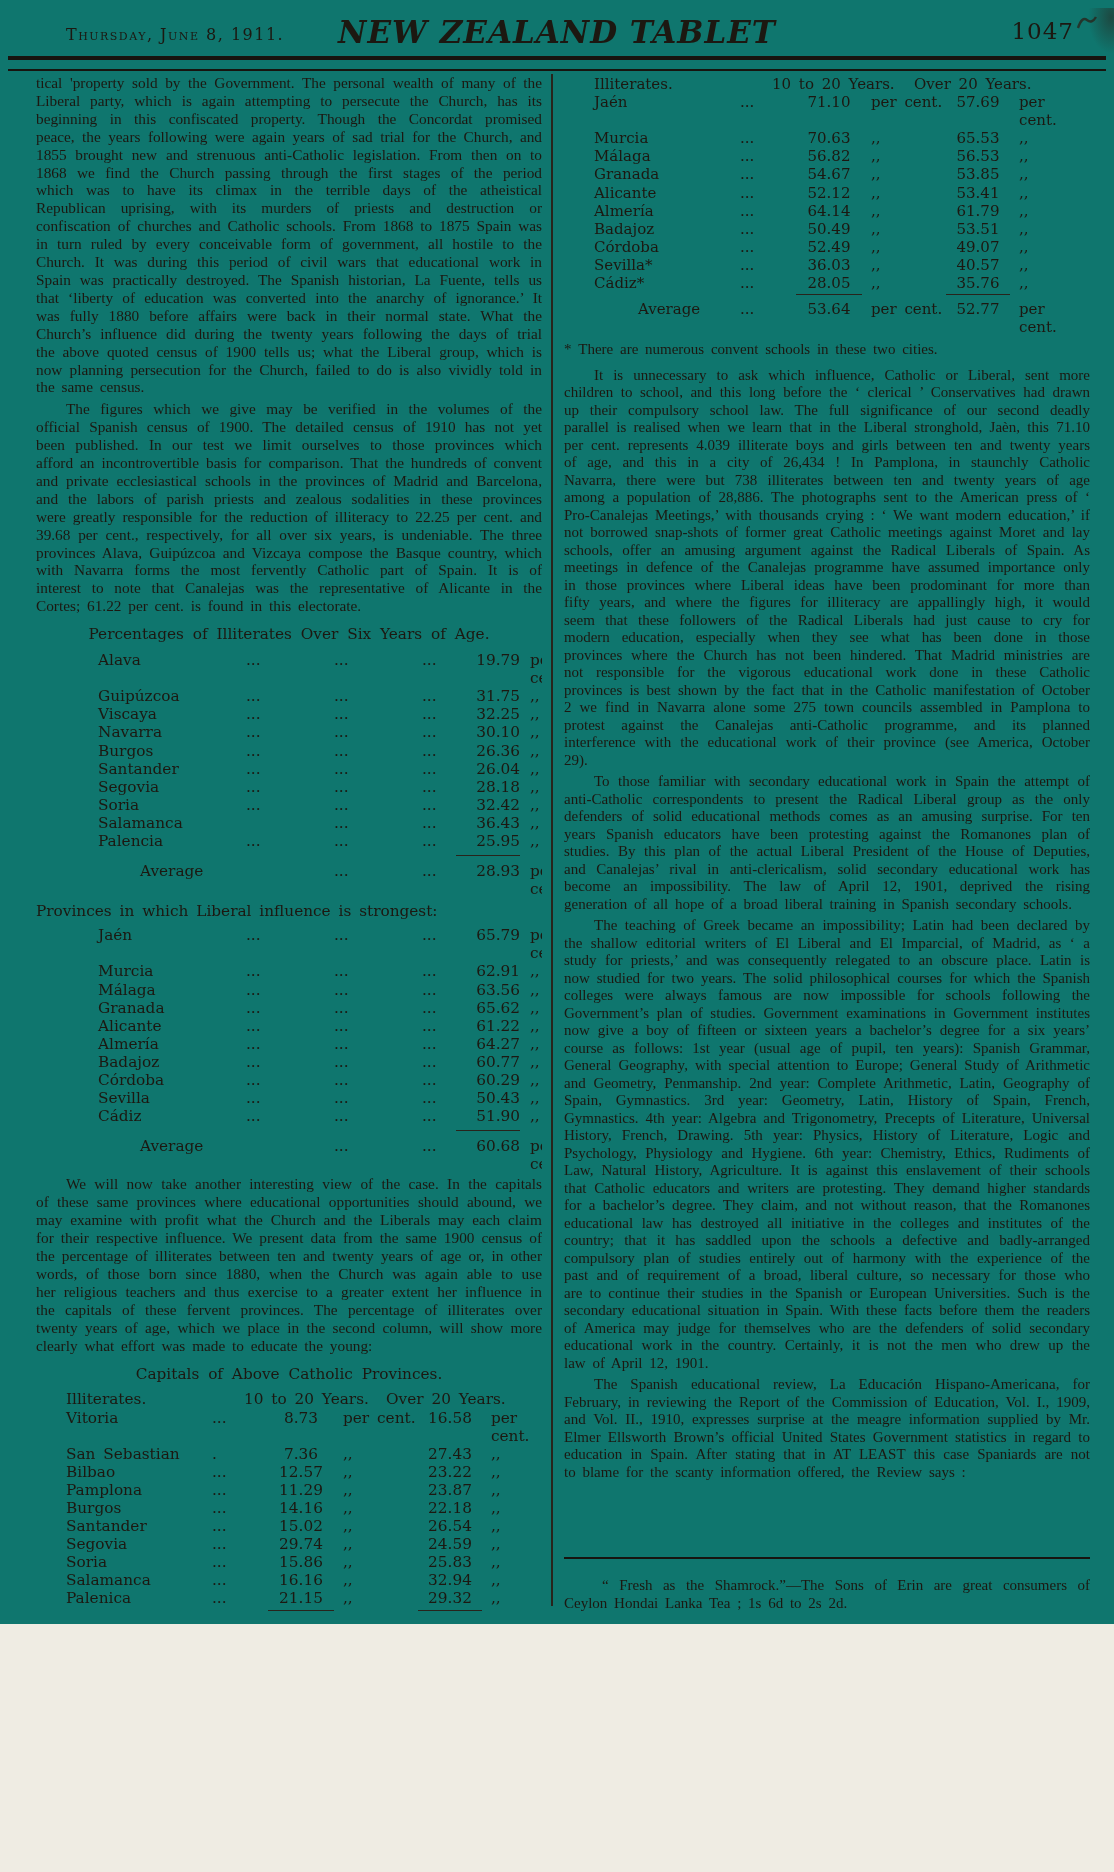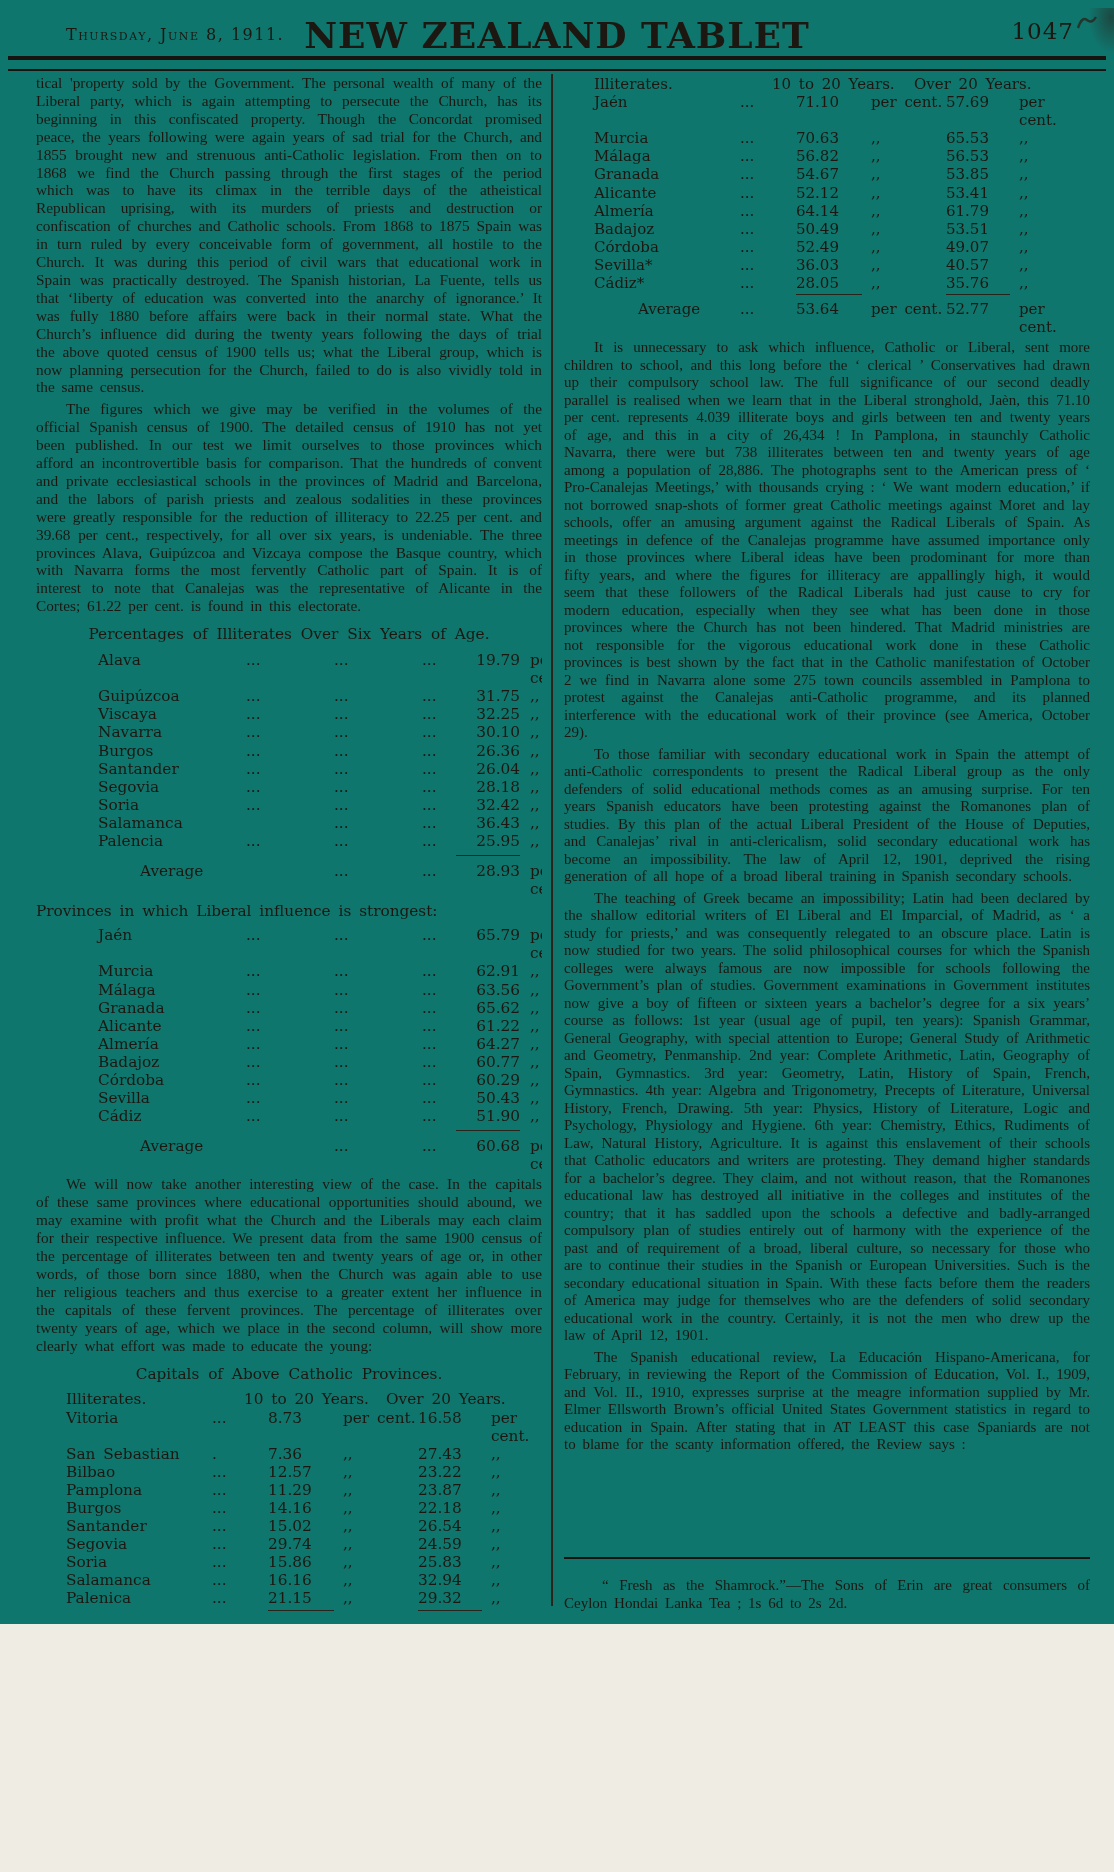--- a/index.html
+++ b/index.html
@@ -6,21 +6,21 @@
   body{
     width:1114px;height:1872px;overflow:hidden;
     background:#efece3;
     font-family:"DejaVu Serif","Liberation Serif",serif;
     color:#1c1811;
   }
   .page{position:relative;width:1114px;height:1624px;background:#0f766e;}
   
   .hdr{position:absolute;top:8px;left:0;right:0;height:48px;}
   .hdr-date{position:absolute;left:66px;top:17px;font-size:16px;font-variant:small-caps;letter-spacing:1.5px;white-space:nowrap;}
-  .hdr-title{position:absolute;left:50%;top:6px;transform:translateX(-50%);font-size:36px;font-weight:bold;letter-spacing:1px;white-space:nowrap;}
+  .hdr-title{position:absolute;left:50%;top:6px;transform:translateX(-50%);font-size:31px;font-weight:bold;letter-spacing:1px;white-space:nowrap;font-style:italic;}
   .hdr-page{position:absolute;right:40px;top:10px;font-size:23px;letter-spacing:1px;}
   .smudge{position:absolute;right:16px;top:6px;opacity:.8;}
   .corner-stain{position:absolute;right:0;top:0;width:26px;height:46px;
     background:radial-gradient(ellipse at 90% 20%, rgba(40,35,28,.55), rgba(40,35,28,0) 70%);}
   .rule-double{position:absolute;top:56px;left:8px;right:8px;height:9px;
     border-top:4px solid #17140f;border-bottom:2px solid #17140f;}
   
   .cols{position:absolute;top:74px;left:36px;right:24px;bottom:12px;display:flex;}
   .col{display:flex;flex-direction:column;overflow:hidden;
        font-size:15.3px;line-height:17.9px;text-align:justify;word-spacing:3px;}
@@ -37,21 +37,21 @@
   .trow .val{text-align:right;}
   .trow .unit{padding-left:10px;}
   .rule-row{height:6px;margin-top:2px;}
   .rule-row .overline{border-top:1.6px solid #28241c;height:3px;}
   .avg .name{padding-left:42px;}
   .avg{margin:3px 0 2px 0;}
   
   .cap{margin:1px 0 3px 0;}
   .hrow{display:grid;grid-template-columns:178px 142px 1fr;padding-left:30px;line-height:18.1px;}
   .crow{display:grid;grid-template-columns:146px 56px 66px 84px 64px 1fr;padding-left:30px;line-height:18.1px;}
-  .crow .val{text-align:left;}
+  .crow .val{text-align:center;}
   .crow .unit{padding-left:9px;}
   .crow.avg2 .name{padding-left:44px;}
   .cap .rule-row2{display:grid;grid-template-columns:146px 56px 66px 84px 64px 1fr;padding-left:30px;height:6px;margin-top:2px;}
   .cap .rule-row2 .overline{border-top:1.6px solid #28241c;height:3px;}
   .footnote{padding-left:16px;text-indent:-16px;margin:2px 0 8px 0;}
   
   .ad-block{margin-top:auto;border-top:2px solid #17140f;padding-top:18px;}
   .ad-block p{margin:0;}
   .ad-first{text-indent:38px;}
 </style>
@@ -525,20 +525,21 @@
         </div>
         <div class="crow avg2">
           <span class="name">Average</span>
           <span>...</span>
           <span class="val">53.64</span>
           <span class="unit">per cent.</span>
           <span class="val">52.77</span>
           <span class="unit">per cent.</span>
         </div>
       </div>
+      <p class="footnote"><span>*</span>&nbsp;<span>There are numerous convent schools in these two cities.</span></p>
 
       <p class="ind">It is unnecessary to ask which influence, Catholic or Liberal, sent more children to school, and this long before the ‘ clerical ’ Conservatives had drawn up their compulsory school law.  The full significance of our second deadly parallel is realised when we learn that in the Liberal stronghold, Jaèn, this 71.10 per cent. represents 4.039 illiterate boys and girls between ten and twenty years of age, and this in a city of 26,434 !  In Pamplona, in staunchly Catholic Navarra, there were but 738 illiterates between ten and twenty years of age among a population of 28,886.  The photographs sent to the American press of ‘ Pro-Canalejas Meetings,’ with thousands crying : ‘ We want modern education,’ if not borrowed snap-shots of former great Catholic meetings against Moret and lay schools, offer an amusing argument against the Radical Liberals of Spain.  As meetings in defence of the Canalejas programme have assumed importance only in those provinces where Liberal ideas have been prodominant for more than fifty years, and where the figures for illiteracy are appallingly high, it would seem that these followers of the Radical Liberals had just cause to cry for modern education, especially when they see what has been done in those provinces where the Church has not been hindered. That Madrid ministries are not responsible for the vigorous educational work done in these Catholic provinces is best shown by the fact that in the Catholic manifestation of October 2 we find in Navarra alone some 275 town councils assembled in Pamplona to protest against the Canalejas anti-Catholic programme, and its planned interference with the educational work of their province (see America, October 29).</p>
       <p class="ind">To those familiar with secondary educational work in Spain the attempt of anti-Catholic correspondents to present the Radical Liberal group as the only defenders of solid educational methods comes as an amusing surprise.  For ten years Spanish educators have been protesting against the Romanones plan of studies.  By this plan of the actual Liberal President of the House of Deputies, and Canalejas’ rival in anti-clericalism, solid secondary educational work has become an impossibility. The law of April 12, 1901, deprived the rising generation of all hope of a broad liberal training in Spanish secondary schools.</p>
       <p class="ind">The teaching of Greek became an impossibility; Latin had been declared by the shallow editorial writers of El Liberal and El Imparcial, of Madrid, as ‘ a study for priests,’ and was consequently relegated to an obscure place.  Latin is now studied for two years.  The solid philosophical courses for which the Spanish colleges were always famous are now impossible for schools following the Government’s plan of studies.  Government examinations in Government institutes now give a boy of fifteen or sixteen years a bachelor’s degree for a six years’ course as follows: 1st year (usual age of pupil, ten years): Spanish Grammar, General Geography, with special attention to Europe; General Study of Arithmetic and Geometry, Penmanship.  2nd year: Complete Arithmetic, Latin, Geography of Spain, Gymnastics.  3rd year: Geometry, Latin, History of Spain, French, Gymnastics.  4th year: Algebra and Trigonometry, Precepts of Literature, Universal History, French, Drawing.  5th year: Physics, History of Literature, Logic and Psychology, Physiology and Hygiene. 6th year: Chemistry, Ethics, Rudiments of Law, Natural History, Agriculture.  It is against this enslavement of their schools that Catholic educators and writers are protesting.  They demand higher standards for a bachelor’s degree.  They claim, and not without reason, that the Romanones educational law has destroyed all initiative in the colleges and institutes of the country; that it has saddled upon the schools a defective and badly-arranged compulsory plan of studies entirely out of harmony with the experience of the past and of requirement of a broad, liberal culture, so necessary for those who are to continue their studies in the Spanish or European Universities. Such is the secondary educational situation in Spain.  With these facts before them the readers of America may judge for themselves who are the defenders of solid secondary educational work in the country.  Certainly, it is not the men who drew up the law of April 12, 1901.</p>
       <p class="ind">The Spanish educational review, La Educación Hispano-Americana, for February, in reviewing the Report of the Commission of Education, Vol. I., 1909, and Vol. II., 1910, expresses surprise at the meagre information supplied by Mr. Elmer Ellsworth Brown’s official United States Government statistics in regard to education in Spain.  After stating that in AT LEAST this case Spaniards are not to blame for the scanty information offered, the Review says :</p>
 
       <div class="ad-block">
         <p class="ad-first">“ Fresh as the Shamrock.”—The Sons of Erin are great consumers of Ceylon Hondai Lanka Tea ; 1s 6d to 2s 2d.</p>
       </div>
     </div>

